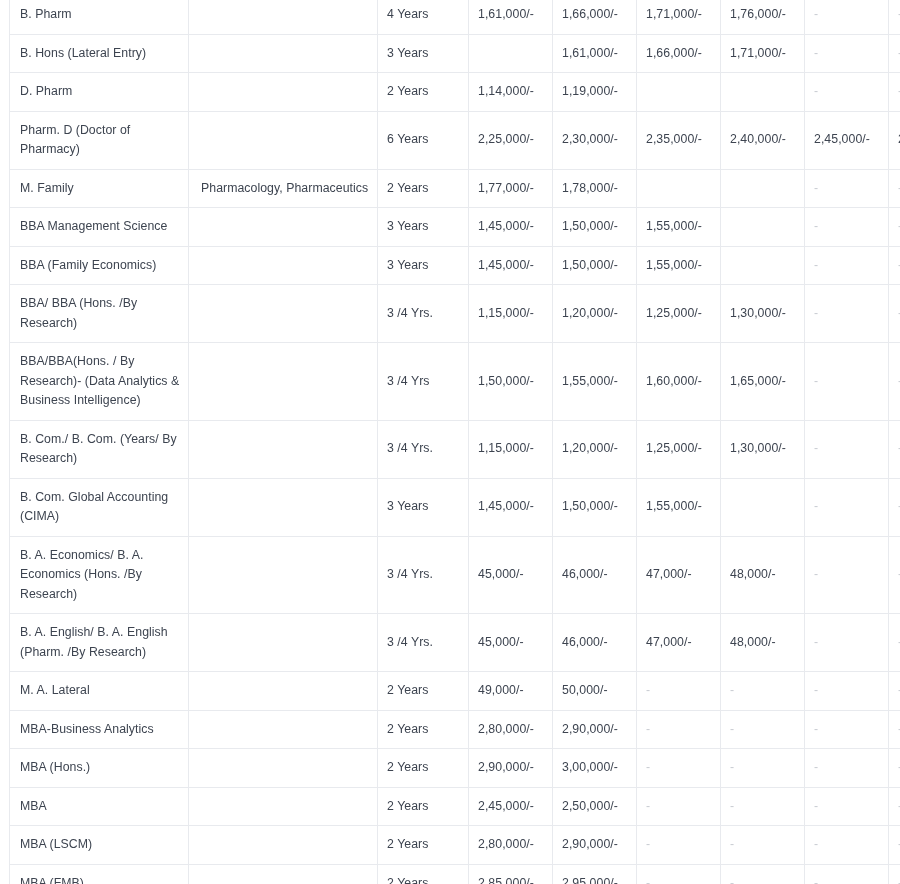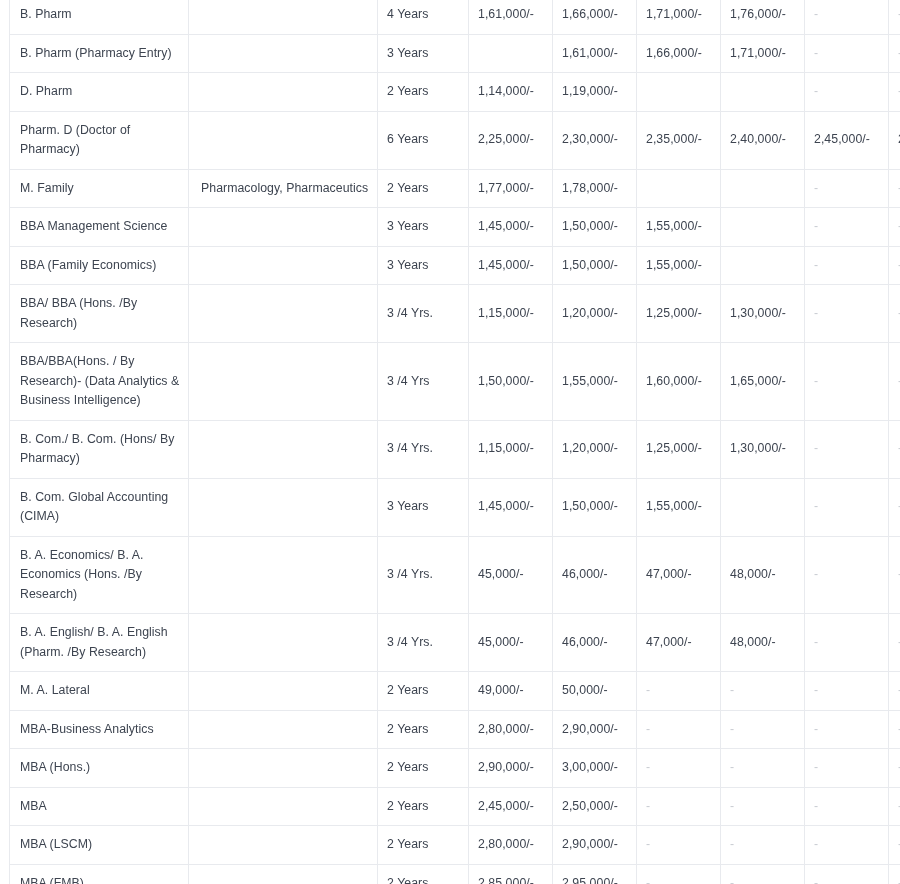--- a/index.html
+++ b/index.html
@@ -77,21 +77,21 @@
             <td class="col-spec"></td>
             <td class="col-duration">4 Years</td>
             <td class="col-fee">1,61,000/-</td>
             <td class="col-fee">1,66,000/-</td>
             <td class="col-fee">1,71,000/-</td>
             <td class="col-fee">1,76,000/-</td>
             <td class="col-fee"><span class="dash">-</span></td>
             <td class="col-fee"><span class="dash">-</span></td>
           </tr>
           <tr>
-            <td class="col-program">B. Pharm (Pharmacy Entry)</td>
+            <td class="col-program">B. Hons (Lateral Entry)</td>
             <td class="col-spec"></td>
             <td class="col-duration">3 Years</td>
             <td class="col-fee"></td>
             <td class="col-fee">1,61,000/-</td>
             <td class="col-fee">1,66,000/-</td>
             <td class="col-fee">1,71,000/-</td>
             <td class="col-fee"><span class="dash">-</span></td>
             <td class="col-fee"><span class="dash">-</span></td>
           </tr>
           <tr>
@@ -165,21 +165,21 @@
             <td class="col-spec"></td>
             <td class="col-duration">3 /4 Yrs</td>
             <td class="col-fee">1,50,000/-</td>
             <td class="col-fee">1,55,000/-</td>
             <td class="col-fee">1,60,000/-</td>
             <td class="col-fee">1,65,000/-</td>
             <td class="col-fee"><span class="dash">-</span></td>
             <td class="col-fee"><span class="dash">-</span></td>
           </tr>
           <tr>
-            <td class="col-program">B. Com./ B. Com. (Hons/ By Pharmacy)</td>
+            <td class="col-program">B. Com./ B. Com. (Years/ By Research)</td>
             <td class="col-spec"></td>
             <td class="col-duration">3 /4 Yrs.</td>
             <td class="col-fee">1,15,000/-</td>
             <td class="col-fee">1,20,000/-</td>
             <td class="col-fee">1,25,000/-</td>
             <td class="col-fee">1,30,000/-</td>
             <td class="col-fee"><span class="dash">-</span></td>
             <td class="col-fee"><span class="dash">-</span></td>
           </tr>
           <tr>

